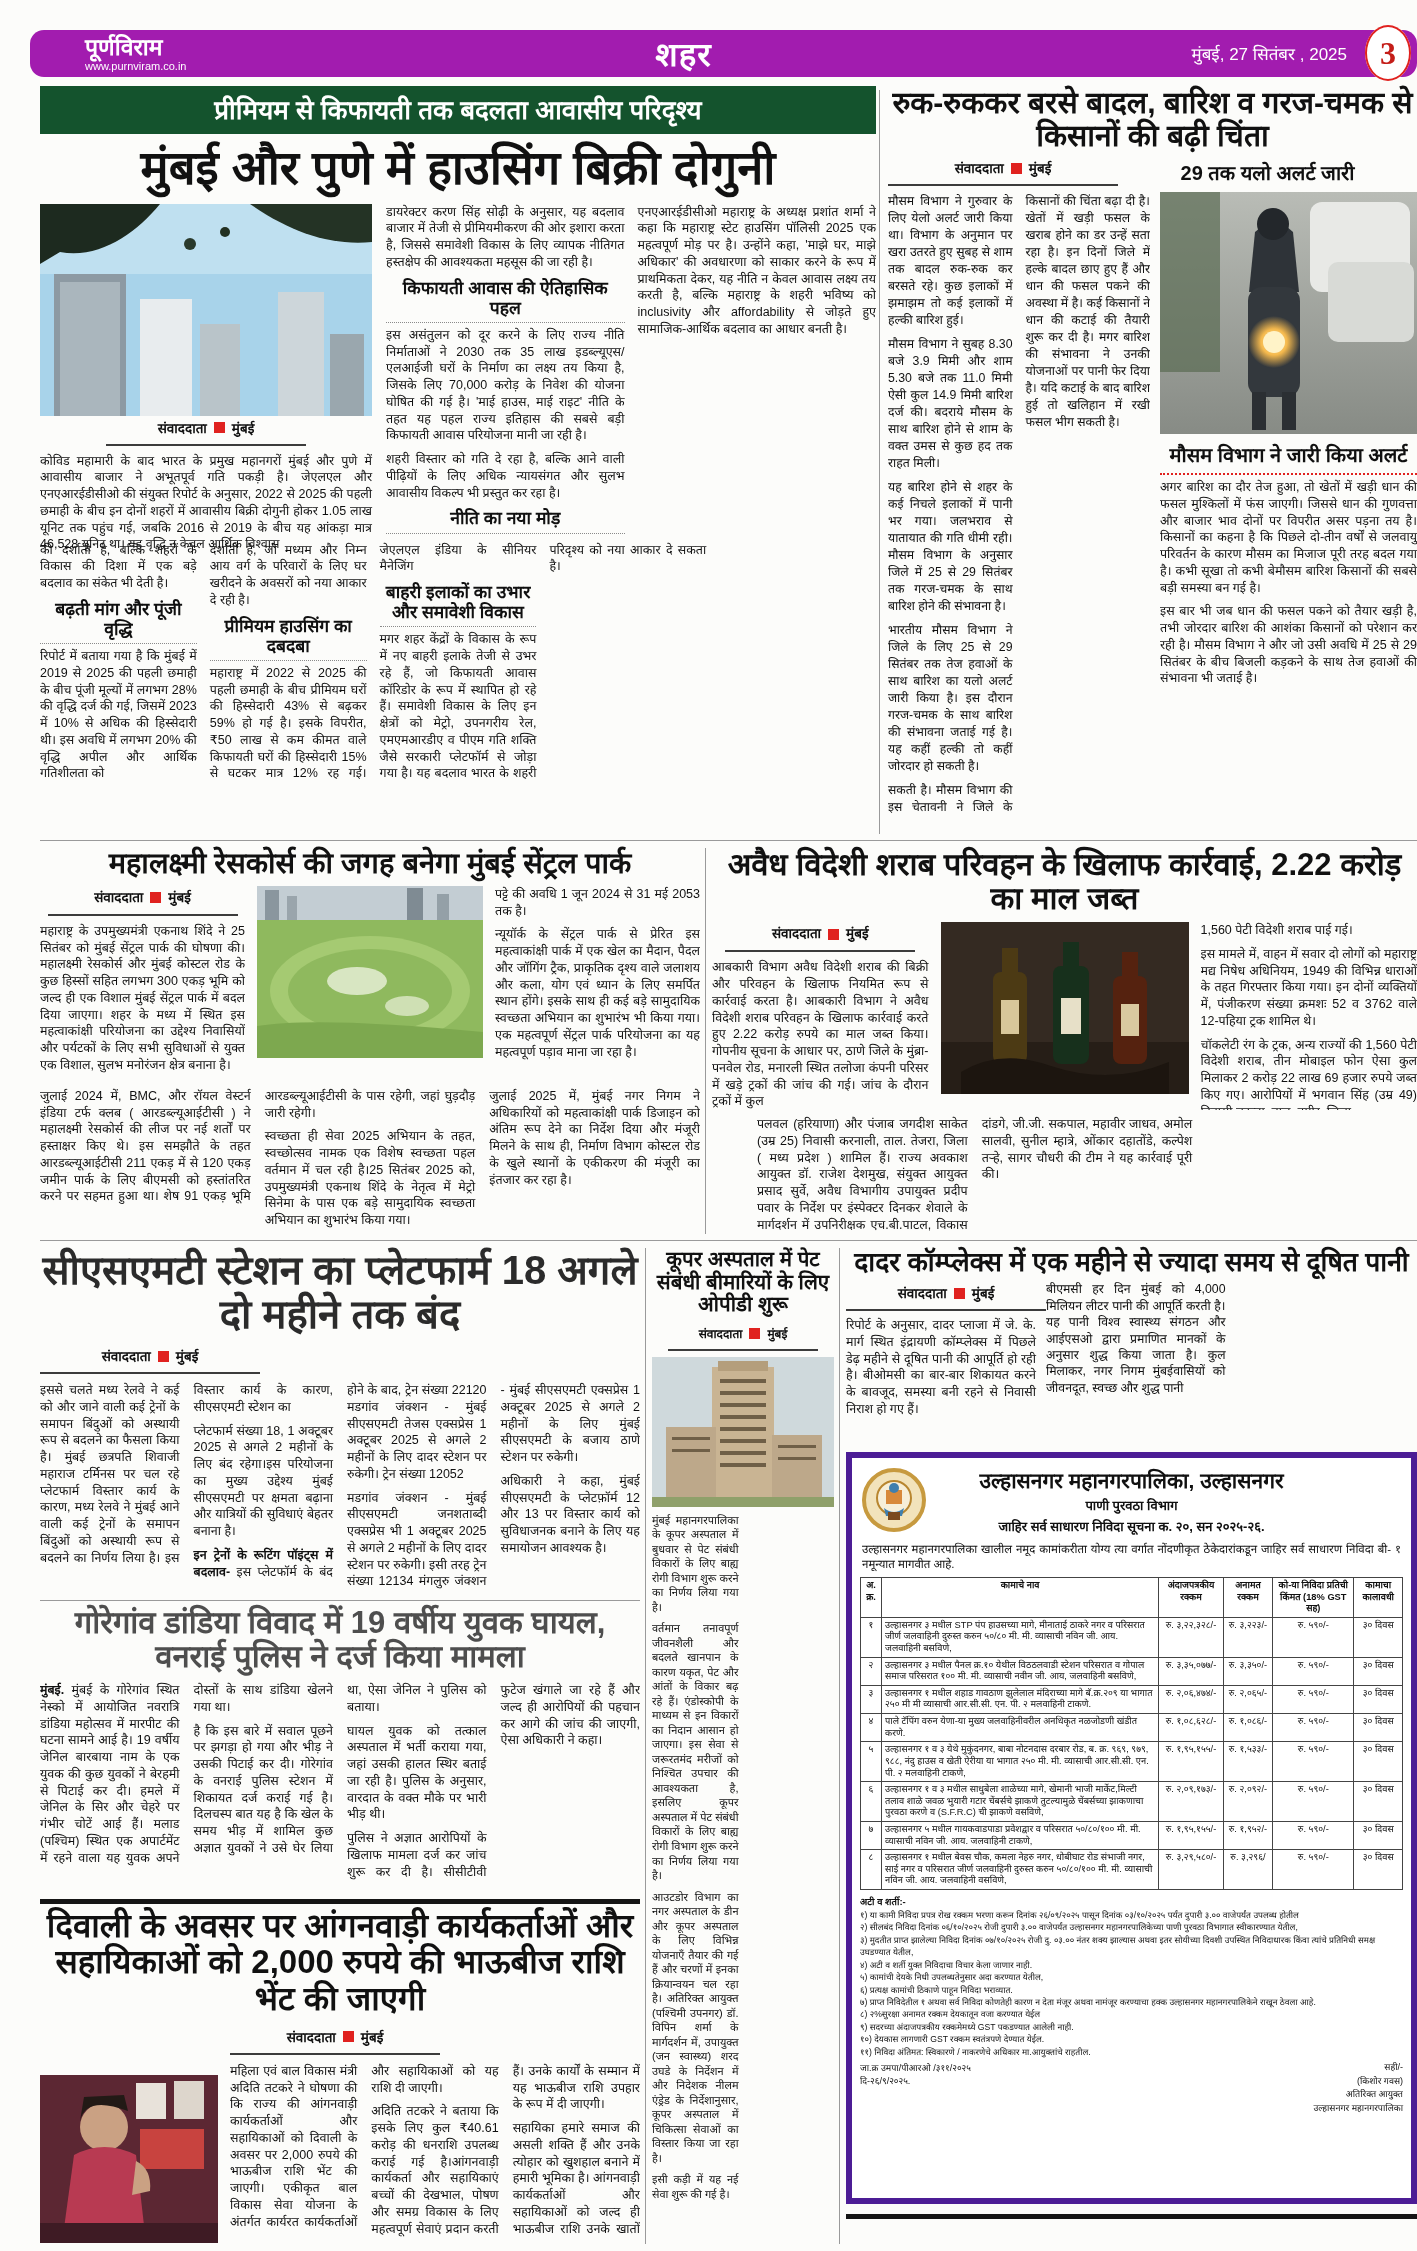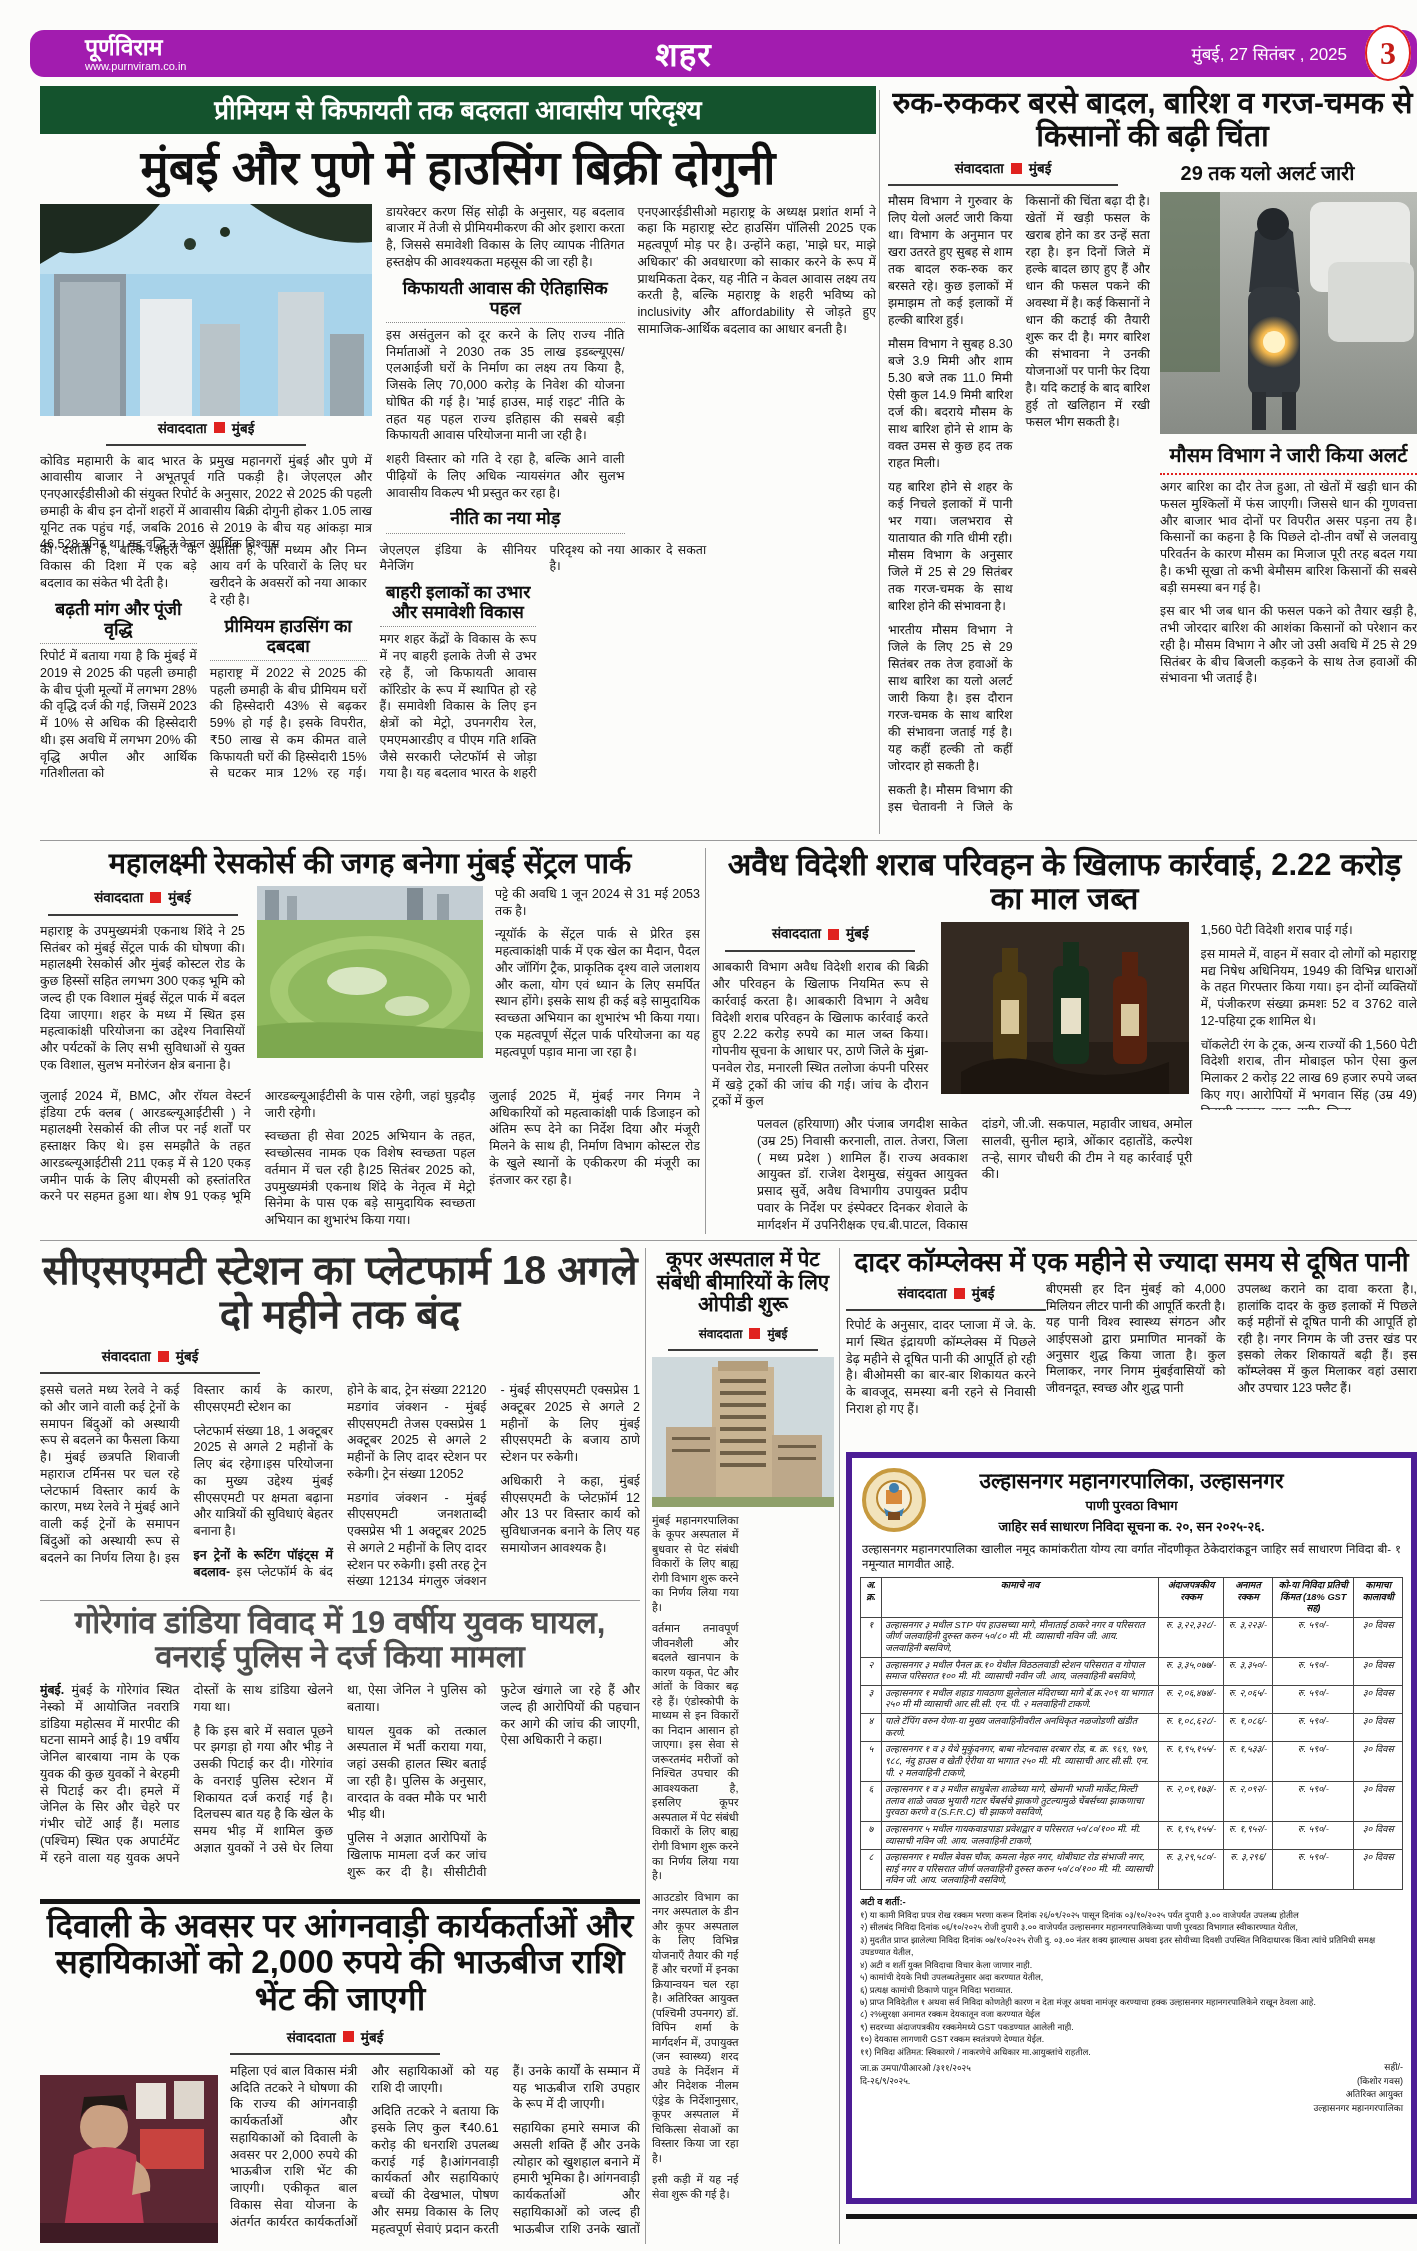--- a/index.html
+++ b/index.html
@@ -116,21 +116,21 @@
 
 
 .tender { left:846px; top:1452px; width:571px; height:752px; border:6px solid #4c1d95; padding:6px 8px;
   background:#fff; font-size:11px; }
 .t-head { position:relative; text-align:center; }
 .t-logo { position:absolute; left:2px; top:2px; }
 .t-title { font-size:21px; font-weight:bold; margin:2px 0; }
 .t-dept { font-size:13px; font-weight:bold; }
 .t-no { font-size:13px; font-weight:bold; margin:3px 0 6px; }
 .t-intro { font-size:11.5px; margin:2px 0 6px; text-align:justify; padding:0 2px; }
-table.t-tab { width:100%; border-collapse:collapse; font-size:9.3px;font-style:italic; }
+table.t-tab { width:100%; border-collapse:collapse; font-size:9.3px; }
 .t-tab th, .t-tab td { border:1px solid #444; padding:2px 3px; vertical-align:top; text-align:left; line-height:1.25; }
 .t-tab th { text-align:center; font-weight:bold; }
 .t-tab td.ctr { text-align:center; white-space:nowrap; }
 .t-terms { font-size:8.6px; line-height:1.45; margin-top:5px; }
 .t-terms .tt { font-weight:bold; font-size:9.5px; }
 .t-foot { display:flex; justify-content:space-between; font-size:9px; margin-top:3px; }
 .t-sign { text-align:right; line-height:1.5; }
 </style>
 </head>
 <body>
@@ -391,21 +391,20 @@
     <div style="width:190px">
       <div class="byline">
         <span>संवाददाता</span>
         <span class="sq"></span>
         <span>मुंबई</span>
       </div>
       <p class="bt">रिपोर्ट के अनुसार, दादर प्लाजा में जे. के. मार्ग स्थित इंद्रायणी कॉम्प्लेक्स में पिछले डेढ़ महीने से दूषित पानी की आपूर्ति हो रही है। बीओमसी का बार-बार शिकायत करने के बावजूद, समस्या बनी रहने से निवासी निराश हो गए हैं।</p>
     </div>
     <div class="d-body clip bt" style="flex:1; column-count:2; column-gap:12px; column-fill:auto;">
       <p>बीएमसी हर दिन मुंबई को 4,000 मिलियन लीटर पानी की आपूर्ति करती है। यह पानी विश्व स्वास्थ्य संगठन और आईएसओ द्वारा प्रमाणित मानकों के अनुसार शुद्ध किया जाता है। कुल मिलाकर, नगर निगम मुंबईवासियों को जीवनदूत, स्वच्छ और शुद्ध पानी</p>
-      <p>उपलब्ध कराने का दावा करता है।, हालांकि दादर के कुछ इलाकों में पिछले कई महीनों से दूषित पानी की आपूर्ति हो रही है। नगर निगम के जी उत्तर खंड पर इसको लेकर शिकायतें बढ़ी हैं। इस कॉम्प्लेक्स में कुल मिलाकर वहां उसारा और उपचार 123 फ्लैट हैं।</p>
     </div>
   </div>
 </div>
 
 <div class="abs goregaon">
   <h1 class="hl">गोरेगांव डांडिया विवाद में 19 वर्षीय युवक घायल, वनराई पुलिस ने दर्ज किया मामला</h1>
   <div class="g-body cols4 clip bt">
     <p><b class="g-lead">मुंबई.</b>
        <span>मुंबई के गोरेगांव स्थित नेस्को में आयोजित नवरात्रि डांडिया महोत्सव में मारपीट की घटना सामने आई है। 19 वर्षीय जेनिल बारबाया नाम के एक युवक की कुछ युवकों ने बेरहमी से पिटाई कर दी। हमले में जेनिल के सिर और चेहरे पर गंभीर चोटें आई हैं। मलाड (पश्चिम) स्थित एक अपार्टमेंट में रहने वाला यह युवक अपने दोस्तों के साथ डांडिया खेलने गया था।</span></p>
     <p>है कि इस बारे में सवाल पूछने पर झगड़ा हो गया और भीड़ ने उसकी पिटाई कर दी। गोरेगांव के वनराई पुलिस स्टेशन में शिकायत दर्ज कराई गई है। दिलचस्प बात यह है कि खेल के समय भीड़ में शामिल कुछ अज्ञात युवकों ने उसे घेर लिया था, ऐसा जेनिल ने पुलिस को बताया।</p>

